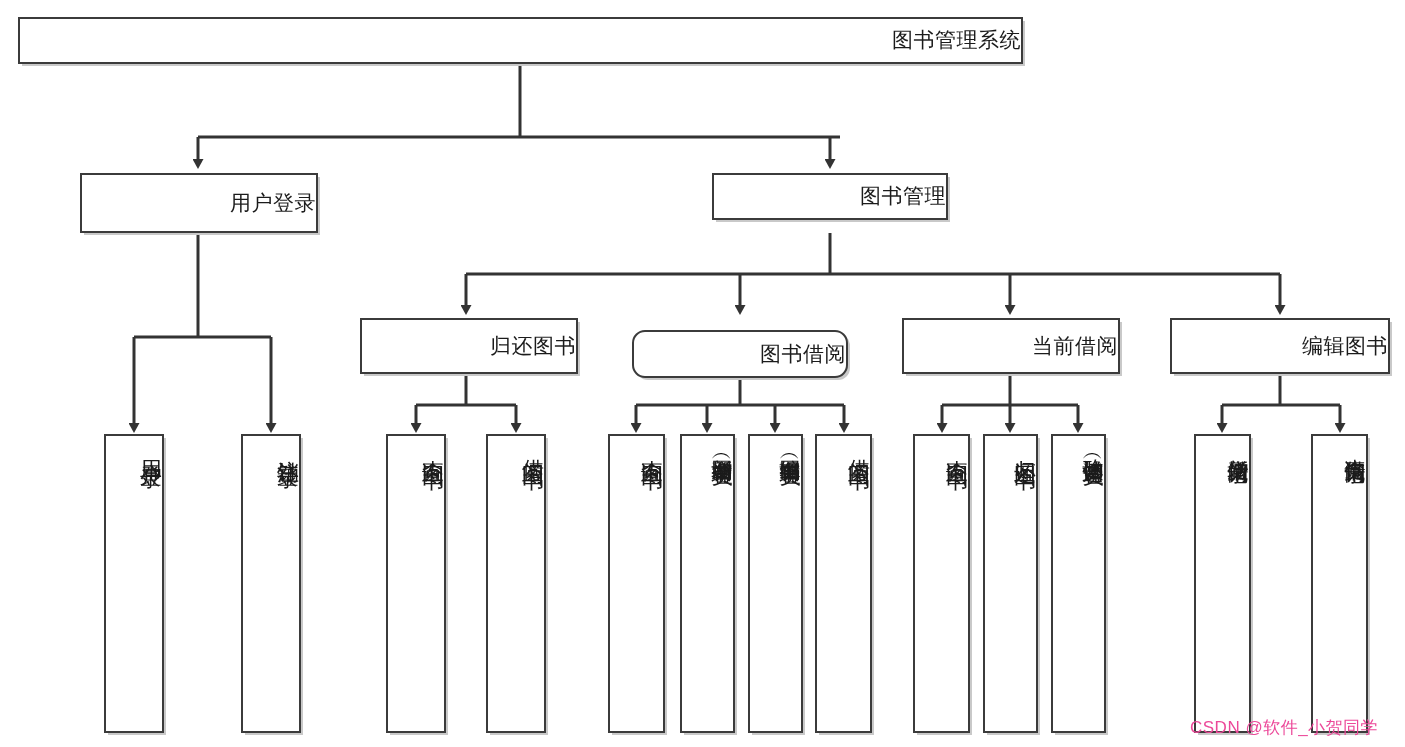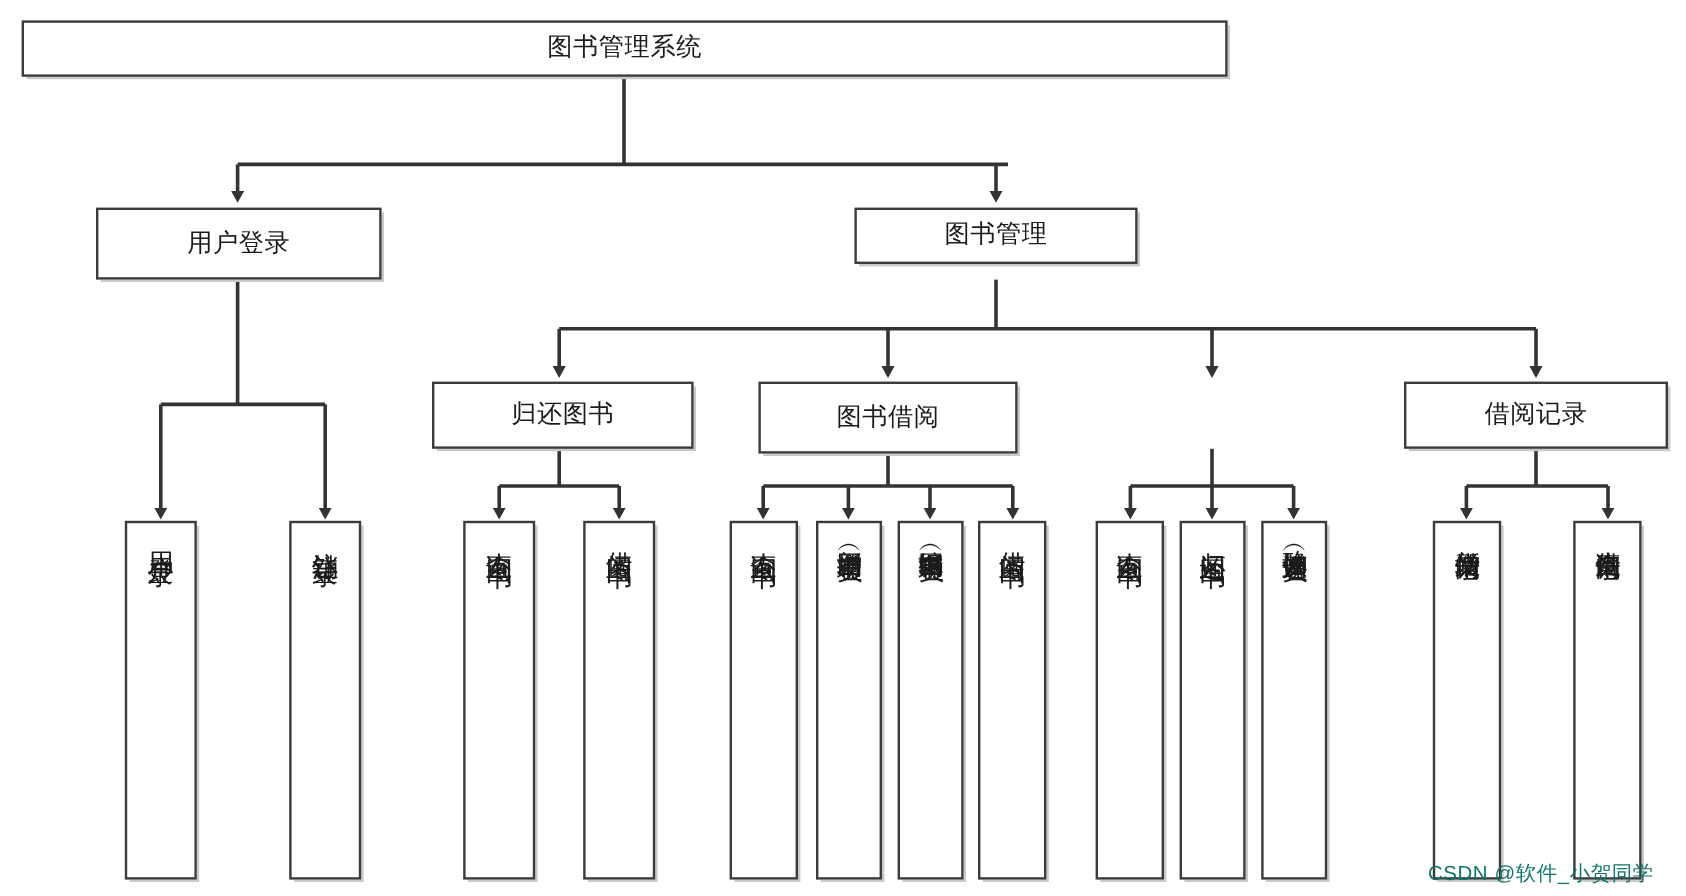--- a/index.html
+++ b/index.html
@@ -26,21 +26,21 @@
     pointer-events: none;
   }
   .node {
     position: absolute;
     box-sizing: border-box;
     background: #ffffff;
     border: 2px solid #3b3b3b;
     box-shadow: 3px 3px 0 -1px #c9c9c9;
     display: flex;
     align-items: center;
-    justify-content: center;
+    justify-content: flex-end;
     color: #1b1b1b;
   }
   .node-label {
     display: block;
     text-align: center;
     line-height: 1.18;
     white-space: pre;
   }
   .node.horizontal .node-label {
     font-size: 21px;
@@ -56,21 +56,21 @@
     font-size: 22px;
     letter-spacing: 3px;
     line-height: 1;
   }
   .node.vertical.narrow .node-label {
     font-size: 21px;
     letter-spacing: 1px;
   }
   .watermark {
     position: absolute;
-    color: #0f766e;
+    color: #ec4899;
     font-size: 17px;
     letter-spacing: 0.5px;
     white-space: nowrap;
     user-select: none;
   }
 </style>
 </head>
 <body>
 
 <div id="diagram-root">
@@ -132,25 +132,28 @@
   <div class="node horizontal" style="left:80px; top:173px; width:238px; height:60px;">
     <span class="node-label">用户登录</span>
   </div>
   <div class="node horizontal" style="left:712px; top:173px; width:236px; height:47px;">
     <span class="node-label">图书管理</span>
   </div>
 
   <div class="node horizontal" style="left:360px; top:318px; width:218px; height:56px;">
     <span class="node-label">归还图书</span>
   </div>
-  <div class="node horizontal" style="left:632px; top:318px; width:216px; height:60px;">
+  <div class="node horizontal" style="left:632px; top:330px; width:216px; height:48px;border-radius:13px;">
     <span class="node-label">图书借阅</span>
   </div>
+  <div class="node horizontal" style="left:902px; top:318px; width:218px; height:56px;">
+    <span class="node-label">当前借阅</span>
+  </div>
   <div class="node horizontal" style="left:1170px; top:318px; width:220px; height:56px;">
-    <span class="node-label">借阅记录</span>
+    <span class="node-label">编辑图书</span>
   </div>
 
   <div class="node vertical" style="left:104px; top:434px; width:60px; height:299px;">
     <span class="node-label">用户登录</span>
   </div>
   <div class="node vertical" style="left:241px; top:434px; width:60px; height:299px;">
     <span class="node-label">注销登录</span>
   </div>
 
   <div class="node vertical" style="left:386px; top:434px; width:60px; height:299px;">

